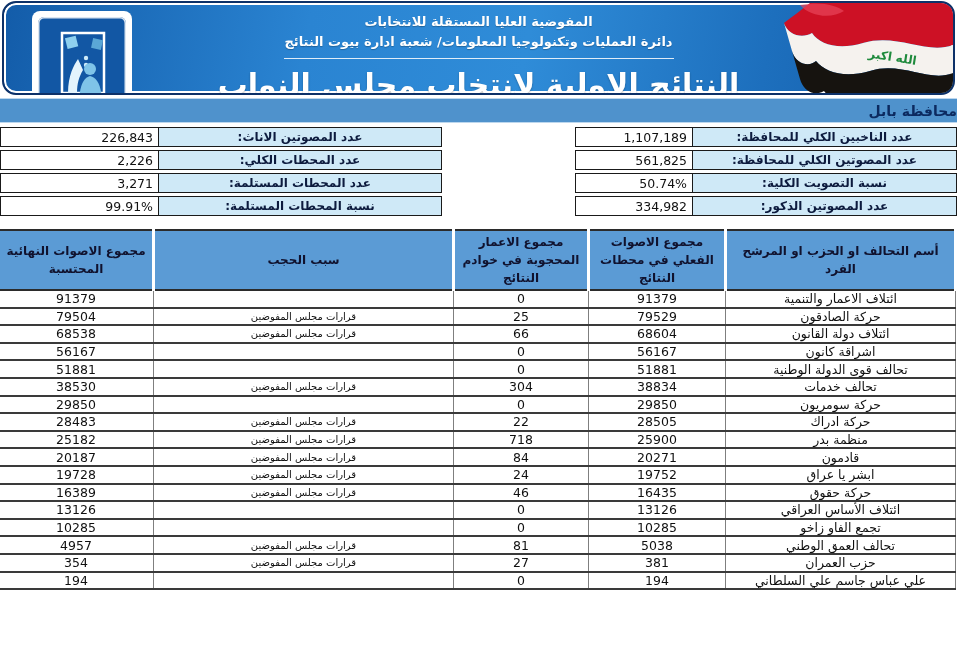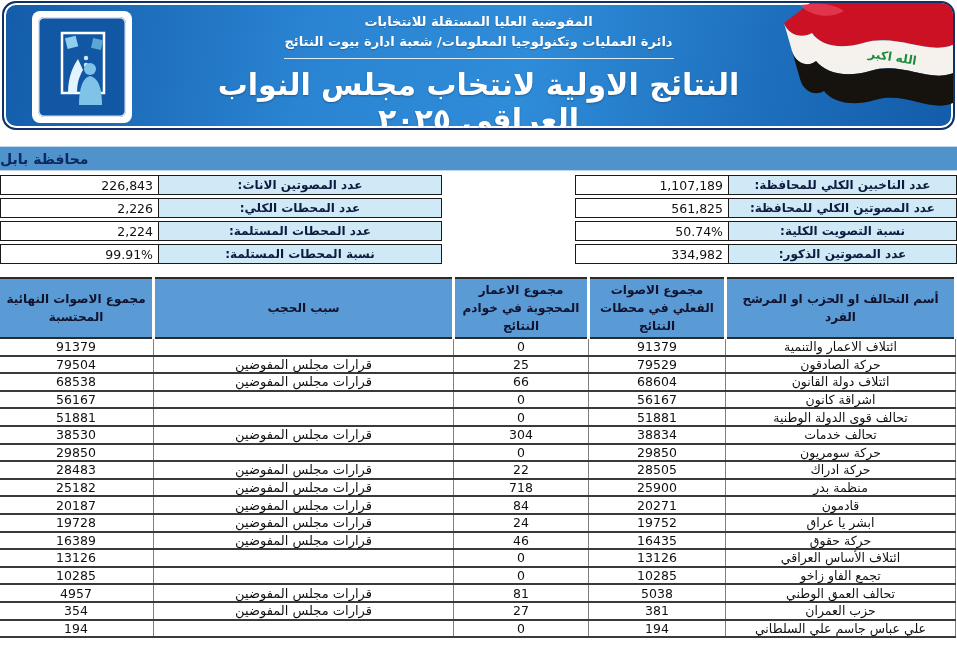--- a/index.html
+++ b/index.html
@@ -6,21 +6,21 @@
   html,body { margin:0; padding:0; }
   body {
     width:957px; height:657px; overflow:hidden;
     background:#ffffff;
     font-family:"DejaVu Sans","Liberation Sans",sans-serif;
     direction:rtl;
   }
 
   
   .banner {
-    position:relative; height:129px; margin:1px 2px 0 2px;
+    position:relative; height:94px; margin:1px 2px 0 2px;
     border:2px solid #0d3168; border-radius:14px;
     background:linear-gradient(100deg,#135CA9 0%,#2a84d2 32%,#2f8cd8 55%,#1d6fbd 80%,#135CA9 100%);
     box-shadow: inset 0 0 0 2px #ffffff;
     overflow:hidden;
     padding-left:25px;
   }
   .logo-card {
     position:absolute; top:8px; left:28px; width:100px; height:112px;
     background:#ffffff; border-radius:8px;
     display:flex; align-items:center; justify-content:center;
@@ -34,42 +34,42 @@
     position:absolute; top:9px; left:50%; transform:translateX(-50%);
     width:560px; text-align:center; color:#ffffff;
   }
   .org-line { font-size:13px; font-weight:bold; line-height:1.55; text-shadow:0 1px 1px rgba(0,0,0,.25); }
   .org-divider { width:390px; height:1px; background:rgba(255,255,255,.85); margin:6px auto 8px auto; }
   .banner-title { font-size:30px; font-weight:bold; letter-spacing:1px; text-shadow:0 1px 2px rgba(0,0,0,.3); }
   .flag { position:absolute; top:0; right:0; width:213px; height:127px; }
 
   
   .province-bar {
-    height:25px; margin-top:16px; background:#4f92cc;
+    height:25px; margin-top:3px; background:#4f92cc;
     border-top:1px solid #bcd7ee; border-bottom:1px solid #bcd7ee;
-    display:flex; align-items:center; justify-content:flex-end;
+    display:flex; align-items:center; justify-content:flex-start;
     font-size:14px; font-weight:bold; color:#0c2a60;
   }
 
   
   .stats { display:flex; margin-top:4px; }
   .stats-group { display:flex; flex-direction:column; }
   .stats-group.right { width:382px; }
   .stats-spacer { width:133px; }
   .stats-group.left  { width:442px; }
   .stat-row {
     display:flex; height:20px; margin-bottom:3px;
     border:1.5px solid #1a1a1a; background:#fff;
   }
   .stat-label {
     background:#cfe9f7; color:#0d1b3e; font-weight:bold; font-size:12px;
     display:flex; align-items:center; justify-content:center;
     border-left:1.5px solid #1a1a1a;
   }
-  .stats-group.right .stat-label { width:228px; }
+  .stats-group.right .stat-label { width:264px; }
   .stats-group.left  .stat-label { width:283px; }
   .stat-value {
     flex:1; background:#ffffff; font-size:12.5px; color:#111;
     display:flex; align-items:center; justify-content:flex-start;
     padding:0 5px;
     margin-left:30px;
   }
 
   
   table.results {
@@ -81,21 +81,21 @@
     border-left:3px solid #ffffff; border-right:3px solid #ffffff;
     border-top:2px solid #2b2b2b; border-bottom:2px solid #2b2b2b;
   }
   table.results tbody td {
     height:17.6px; padding:0 3px; font-size:12.5px; color:#101010;
     text-align:center; vertical-align:middle;
     border-bottom:2px solid #3a3a3a;
     border-left:1px solid #7f7f7f; border-right:1px solid #7f7f7f;
     overflow:hidden; white-space:nowrap;
   }
-  table.results tbody td.col-reason { font-size:13px; }
+  table.results tbody td.col-reason { font-size:10px; }
 </style>
 </head>
 <body>
 
 <div class="banner">
 
   <div class="logo-card">
     <div class="logo-square">
       <svg width="66" height="84" viewBox="0 0 66 84">
         <rect x="13" y="8" width="42" height="60" fill="none" stroke="#ffffff" stroke-width="2.5"></rect>
@@ -154,21 +154,21 @@
       <div class="stat-row">
         <div class="stat-label">عدد المصوتين الاناث:</div>
         <div class="stat-value">226,843</div>
       </div>
       <div class="stat-row">
         <div class="stat-label">عدد المحطات الكلي:</div>
         <div class="stat-value">2,226</div>
       </div>
       <div class="stat-row">
         <div class="stat-label">عدد المحطات المستلمة:</div>
-        <div class="stat-value">2,224</div>
+        <div class="stat-value">3,271</div>
       </div>
       <div class="stat-row">
         <div class="stat-label">نسبة المحطات المستلمة:</div>
         <div class="stat-value">99.91%</div>
       </div>
     </div>
 </div>
 
 <table class="results">
   <colgroup>

